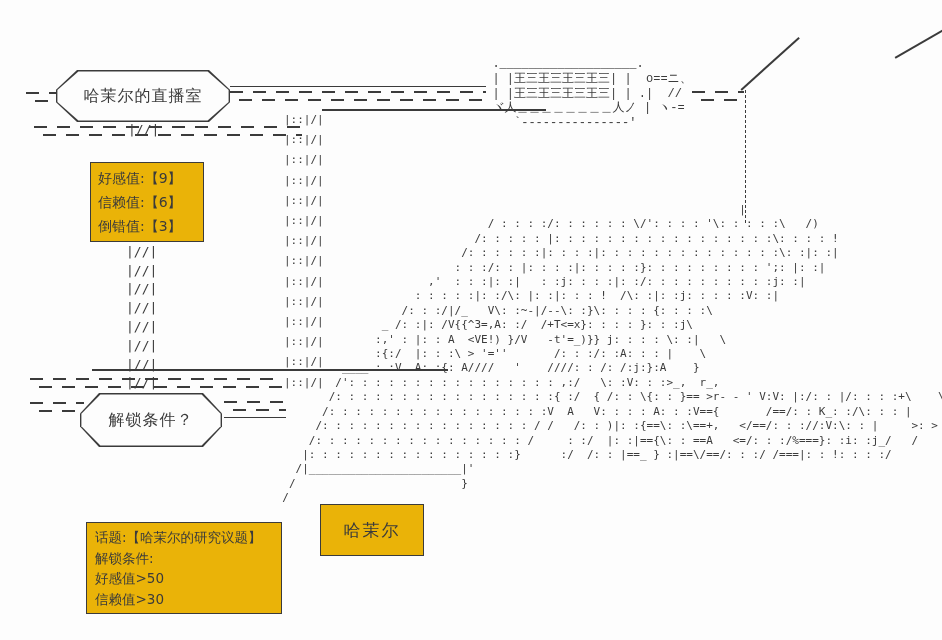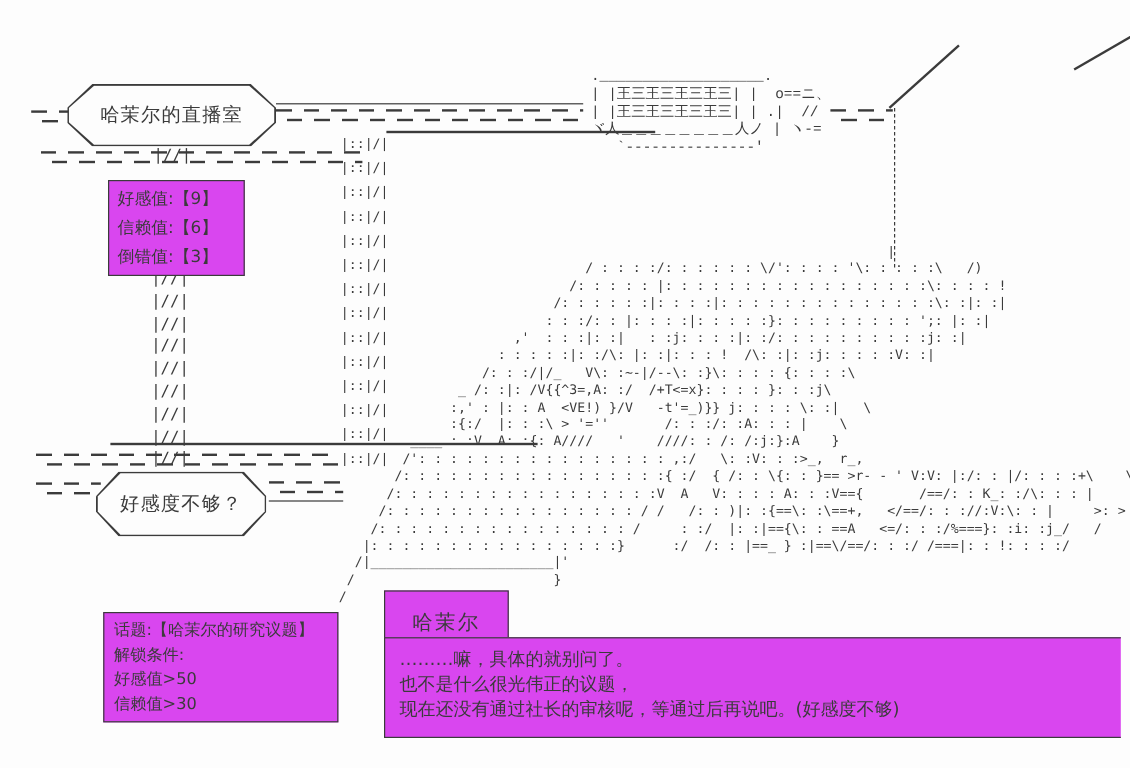--- a/index.html
+++ b/index.html
@@ -32,21 +32,21 @@
   
   .hex{position:absolute;z-index:2;text-align:right;}
   .hex .o1,.hex .o2{position:absolute;}
   .hex .o1{inset:0;background:#3b3b3b;}
   .hex .o2{inset:1.4px;background:#fdfdfd;}
   .hex .lbl{position:absolute;inset:0;display:flex;align-items:center;justify-content:center;
     font-size:16px;letter-spacing:1px;white-space:nowrap;}
   .hex1 .o1,.hex1 .o2{clip-path:polygon(21px 0%,calc(100% - 21px) 0%,100% 38%,100% 62%,calc(100% - 21px) 100%,21px 100%,0% 62%,0% 38%);}
   .hex2 .o1,.hex2 .o2{clip-path:polygon(19px 0%,calc(100% - 19px) 0%,100% 38%,100% 62%,calc(100% - 19px) 100%,19px 100%,0% 62%,0% 38%);}
   
-  .box{position:absolute;background:#d946ef;border:1.5px solid #3b3b3b;z-index:2;box-sizing:border-box;}
+  .box{position:absolute;background:#eab308;border:1.5px solid #3b3b3b;z-index:2;box-sizing:border-box;margin-top:12px;}
   .stats{left:90px;top:150px;width:114px;padding:3px 7px;font-size:14px;line-height:24px;}
   .topic{left:86px;top:510px;width:196px;padding:4px 8px;font-size:13.5px;line-height:20.5px;}
   .nameplate{left:320px;top:492px;width:104px;height:52px;display:flex;align-items:center;justify-content:center;
     font-size:17px;letter-spacing:2px;}
   .dlg{left:320px;top:531px;width:614px;height:84px;border-right:none;padding:7px 12px;
     font-size:15px;line-height:21px;}
 </style>
 </head>
 <body>
 
@@ -106,21 +106,21 @@
 |::|/|</pre>
 
   <div class="sline" style="left:92px;top:369px;width:356px;"></div>
   <div class="rail" style="left:30px;top:374px;width:252px;height:22px;"></div>
   <div class="rail" style="left:30px;top:398px;width:54px;height:20px;"></div>
   <div class="rail botline" style="left:224px;top:397px;width:62px;height:20px;"></div>
 
   <div class="hex hex2" style="left:80px;top:393px;width:142px;height:54px;">
     <div class="o1"></div>
     <div class="o2"></div>
-    <div class="lbl">好感度不够？</div>
+    <div class="lbl">解锁条件？</div>
   </div>
 
   <pre class="aa" style="left:236px;top:203px;">                                                                            |
                                       / : : : :/: : : : : : \/': : : : '\: : : : :\   /)
                                     /: : : : : |: : : : : : : : : : : : : : : : :\: : : : !
                                   /: : : : : :|: : : :|: : : : : : : : : : : : : :\: :|: :|
                                  : : :/: : |: : : :|: : : : :}: : : : : : : : : ';: |: :|
                              ,'  : : :|: :|   : :j: : : :|: :/: : : : : : : : : :j: :|
                            : : : : :|: :/\: |: :|: : : !  /\: :|: :j: : : : :V: :|
                          /: : :/|/_   V\: :~-|/--\: :}\: : : : {: : : :\
@@ -140,19 +140,14 @@
 
   <div class="box topic">
     <div>话题:【哈茉尔的研究议题】</div>
     <div>解锁条件:</div>
     <div>好感值&gt;50</div>
     <div>信赖值&gt;30</div>
   </div>
 
   <div class="box nameplate">哈茉尔</div>
 
-  <div class="box dlg">
-    <div>………嘛，具体的就别问了。</div>
-    <div>也不是什么很光伟正的议题，</div>
-    <div>现在还没有通过社长的审核呢，等通过后再说吧。(好感度不够)</div>
-  </div>
 
 </div>
 
 </body></html>

